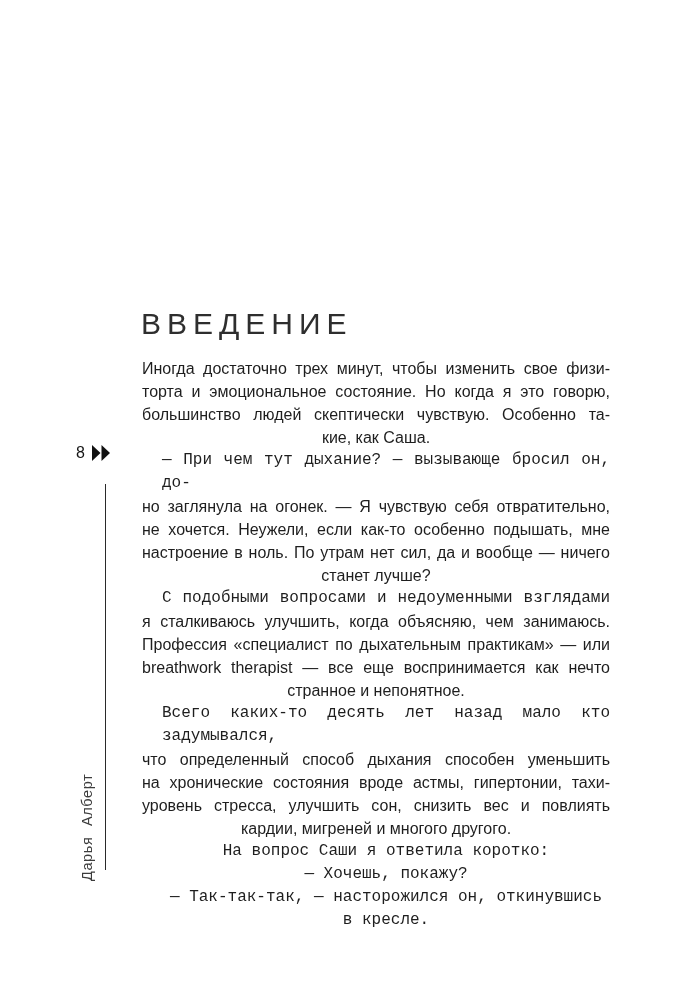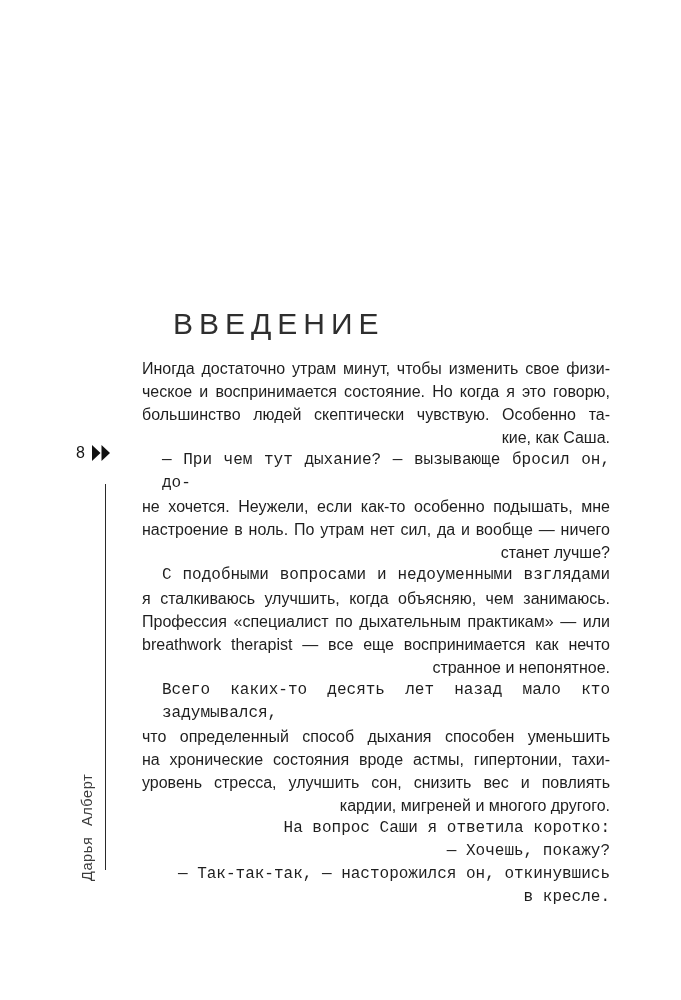--- a/index.html
+++ b/index.html
@@ -54,34 +54,33 @@
   
   .heading {
     position: absolute;
     left: 141px;
     top: 307px;
     font-size: 30px;
     line-height: 34px;
     font-weight: 300;
     letter-spacing: 6px;
     color: #2e2e2e;
-    margin-left: 32px;
   }
 
   .body-text {
     position: absolute;
     left: 142px;
     top: 357px;
     width: 468px;
     font-size: 16px;
     line-height: 23px;
     color: #1e1e1e;
   }
   .body-text .line {
-    text-align: right;
+    text-align: center;
     white-space: normal;
   }
   .body-text .line.just {
     text-align: justify;
     text-align-last: justify;
   }
   .body-text .line.indent {
     padding-left: 20px;
     font-family: Liberation Mono, monospace;
   }
@@ -101,25 +100,26 @@
     </span>
   </div>
 
   <div class="vrule"></div>
 
   <div class="author-vertical">Дарья Алберт</div>
 
   <div class="heading">ВВЕДЕНИЕ</div>
 
   <div class="body-text" id="body-text">
-      <div class="line just">Иногда достаточно утрам минут, чтобы изменить свое физи-</div>
-      <div class="line just">ческое и воспринимается состояние. Но когда я это говорю,</div>
+      <div class="line just">Иногда достаточно трех минут, чтобы изменить свое физи-</div>
+      <div class="line just">торта и эмоциональное состояние. Но когда я это говорю,</div>
       <div class="line just">большинство людей скептически чувствую. Особенно та-</div>
       <div class="line">кие, как Саша.</div>
       <div class="line just indent">— При чем тут дыхание? — вызывающе бросил он, до-</div>
+      <div class="line just">но заглянула на огонек. — Я чувствую себя отвратительно,</div>
       <div class="line just">не хочется. Неужели, если как-то особенно подышать, мне</div>
       <div class="line just">настроение в ноль. По утрам нет сил, да и вообще — ничего</div>
       <div class="line">станет лучше?</div>
       <div class="line just indent">С подобными вопросами и недоуменными взглядами</div>
       <div class="line just">я сталкиваюсь улучшить, когда объясняю, чем занимаюсь.</div>
       <div class="line just">Профессия «специалист по дыхательным практикам» — или</div>
       <div class="line just">breathwork therapist — все еще воспринимается как нечто</div>
       <div class="line">странное и непонятное.</div>
       <div class="line just indent">Всего каких-то десять лет назад мало кто задумывался,</div>
       <div class="line just">что определенный способ дыхания способен уменьшить</div>

